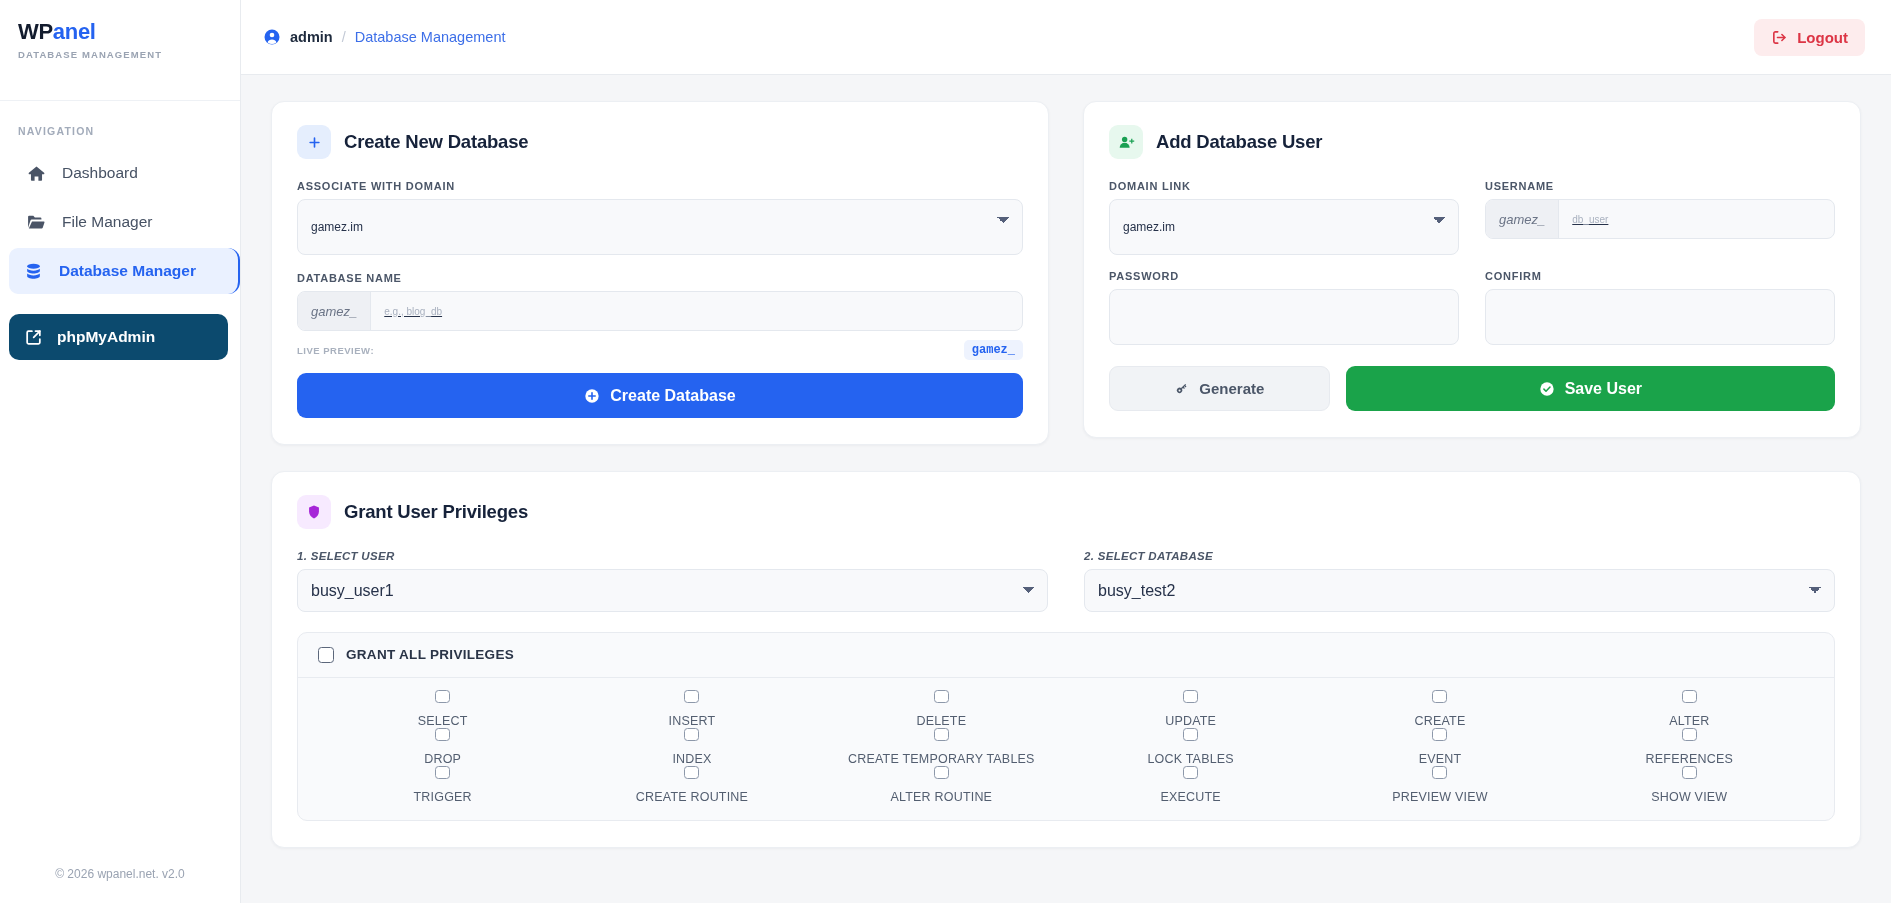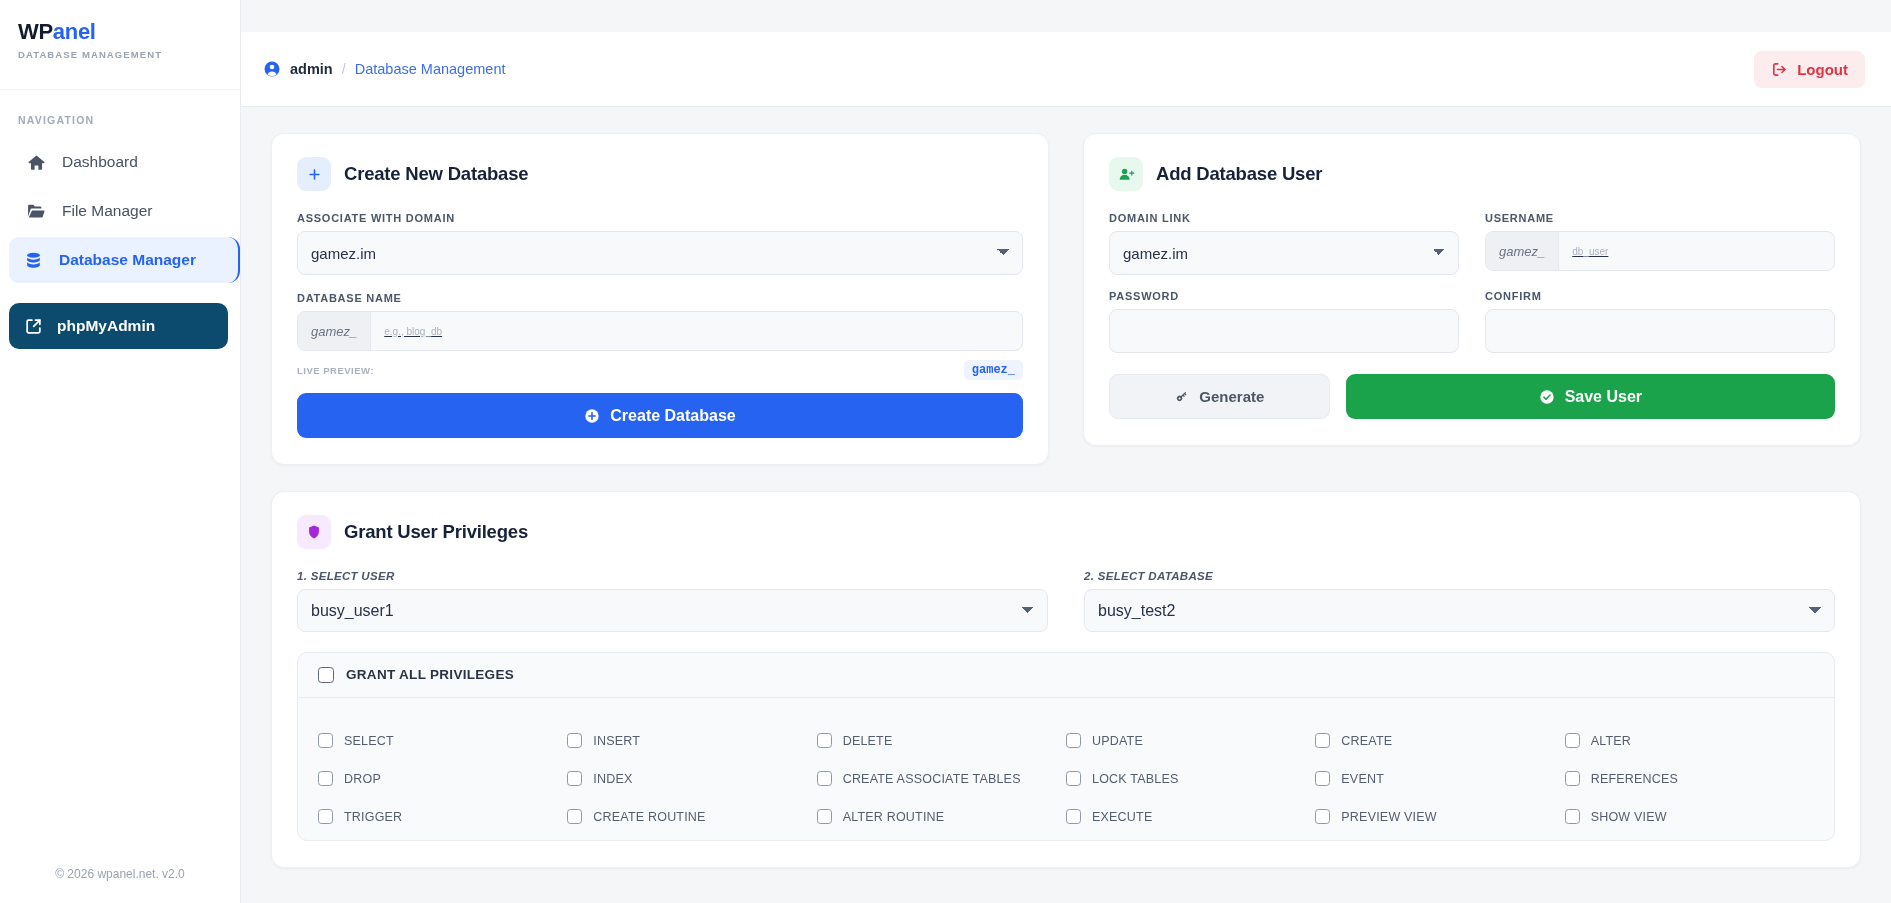--- a/index.html
+++ b/index.html
@@ -25,21 +25,21 @@
     min-width: 241px;
     height: 903px;
     background: #ffffff;
     border-right: 1px solid #e8ebef;
     display: flex;
     flex-direction: column;
     position: relative;
   }
 
   .brand {
-    height: 90px;
+    height: 101px;
     padding: 20px 18px 0 18px;
     border-bottom: 1px solid #eef1f5;
   }
   .brand-title {
     font-size: 22px;
     font-weight: 700;
     letter-spacing: -0.3px;
     line-height: 1.1;
   }
   .brand-title .wp { color: #131c2e; }
@@ -132,21 +132,20 @@
 
   .topbar {
     height: 75px;
     min-height: 75px;
     background: #ffffff;
     border-bottom: 1px solid #e8ebef;
     display: flex;
     align-items: center;
     justify-content: space-between;
     padding: 0 26px 0 22px;
-    margin-top: 32px;
   }
   .crumbs {
     display: flex;
     align-items: center;
     gap: 9px;
     font-size: 14.5px;
   }
   .crumbs .user-icon { color: #2563f0; display: flex; align-items: center; }
   .crumbs .who { color: #1e2a3d; font-weight: 700; }
   .crumbs .sep { color: #c3cad6; }
@@ -214,26 +213,26 @@
     font-size: 11px;
     font-weight: 700;
     letter-spacing: 0.75px;
     color: #4b5668;
     margin-bottom: 7px;
     display: block;
   }
 
   select.fld, input.fld {
     width: 100%;
-    height: 44px;
+    height: 56px;
     border: 1px solid #e4e8ee;
     border-radius: 8px;
     background: #f8f9fb;
     padding: 0 13px;
-    font-size: 15px;
+    font-size: 12px;
     color: #26324a;
     font-family: inherit;
     outline: none;
   }
   select.fld {
     appearance: none;
     -webkit-appearance: none;
     background-image:
       linear-gradient(45deg, transparent 50%, #55607a 50%),
       linear-gradient(135deg, #55607a 50%, transparent 50%);
@@ -379,24 +378,25 @@
   }
 
   .priv-grid {
     display: grid;
     grid-template-columns: repeat(6, 1fr);
     row-gap: 0;
     padding: 12px 20px 16px 20px;
   }
   .priv-item {
     display: flex;
-    align-items: flex-end;
+    align-items: center;
     gap: 11px;
     height: 38px;
     cursor: pointer;
+    flex-direction: column;
   }
   .priv-item .txt {
     font-size: 12.5px;
     color: #535e70;
     letter-spacing: 0.2px;
     white-space: nowrap;
   }
 
   .cbox {
     width: 15px; height: 15px;
@@ -669,21 +669,21 @@
             <label class="priv-item">
                 <span class="cbox"></span>
                 <span class="txt">DROP</span>
               </label>
             <label class="priv-item">
                 <span class="cbox"></span>
                 <span class="txt">INDEX</span>
               </label>
             <label class="priv-item">
                 <span class="cbox"></span>
-                <span class="txt">CREATE ASSOCIATE TABLES</span>
+                <span class="txt">CREATE TEMPORARY TABLES</span>
               </label>
             <label class="priv-item">
                 <span class="cbox"></span>
                 <span class="txt">LOCK TABLES</span>
               </label>
             <label class="priv-item">
                 <span class="cbox"></span>
                 <span class="txt">EVENT</span>
               </label>
             <label class="priv-item">

